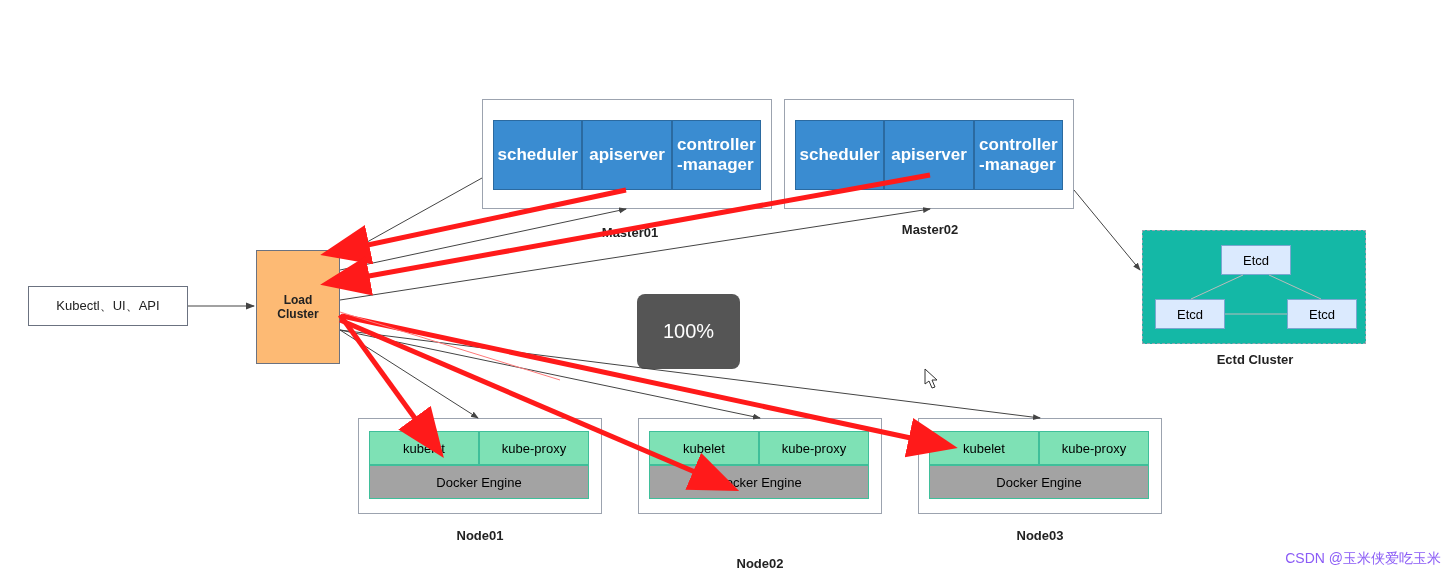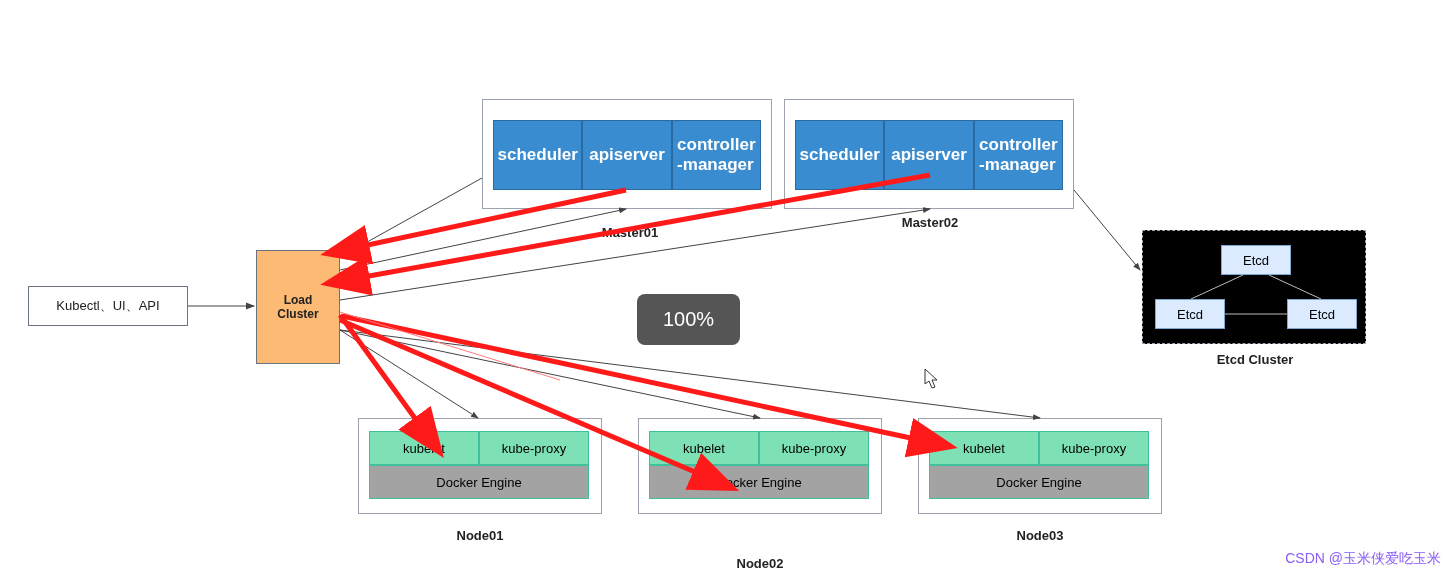--- a/index.html
+++ b/index.html
@@ -60,21 +60,21 @@
     display: flex;
     align-items: center;
     justify-content: center;
     height: 34px;
   }
   .ncell.top { background: #7ee1b5; width: 110px; }
   .ncell.bot { background: #a3a3a3; width: 220px; }
   .etcd-outer {
     position: absolute;
     border: 1px dashed #9ca3af;
-    background: #000000;
+    background: #14b8a6;
   }
   .etcd-box {
     position: absolute;
     border: 1px solid #7ba7d0;
     background: #dbeafe;
     font-size: 13px;
     display: flex;
     align-items: center;
     justify-content: center;
     width: 70px;
@@ -86,21 +86,21 @@
     font-weight: 600;
     color: #222;
     text-align: center;
   }
   .toast {
     position: absolute;
     background: #555;
     color: #fff;
     border-radius: 8px;
     font-size: 20px;
-    padding: 14px 26px;
+    padding: 26px 26px;
   }
   .watermark {
     position: absolute;
     right: 10px;
     bottom: 6px;
     color: #8b5cf6;
     font-size: 14px;
   }
   svg.overlay {
     position: absolute;
@@ -138,21 +138,21 @@
 <div class="label" style="left:590px; top:225px; width:80px;">Master01</div>
 
 <div class="master-outer" style="left:784px; top:99px; width:290px; height:110px;">
   <div class="master-inner">
     <div class="mcell">scheduler</div>
     <div class="mcell">apiserver</div>
     <div class="mcell" style="white-space:pre-line;">controller
 -manager</div>
   </div>
 </div>
-<div class="label" style="left:890px; top:215px; width:80px;">Master02</div>
+<div class="label" style="left:890px; top:222px; width:80px;">Master02</div>
 
 <div class="node-outer" style="left:358px; top:418px; width:244px; height:96px;">
   <div class="node-row">
     <div class="ncell top">kubelet</div>
     <div class="ncell top">kube-proxy</div>
   </div>
   <div class="node-row">
     <div class="ncell bot">Docker Engine</div>
   </div>
 </div>
@@ -183,21 +183,21 @@
 <div class="etcd-outer" style="left:1142px; top:230px; width:224px; height:114px;">
   <div class="etcd-box" style="left:78px; top:14px;">Etcd</div>
   <div class="etcd-box" style="left:12px; top:68px;">Etcd</div>
   <div class="etcd-box" style="left:144px; top:68px;">Etcd</div>
   <svg style="position:absolute;left:0;top:0;width:224px;height:114px;pointer-events:none;">
     <line x1="100" y1="44" x2="48" y2="68" stroke="#bbb" stroke-width="1"></line>
     <line x1="126" y1="44" x2="178" y2="68" stroke="#bbb" stroke-width="1"></line>
     <line x1="82" y1="83" x2="144" y2="83" stroke="#bbb" stroke-width="1"></line>
   </svg>
 </div>
-<div class="label" style="left:1205px; top:352px; width:100px;">Etcd Cluster</div>
+<div class="label" style="left:1205px; top:352px; width:100px;">Ectd Cluster</div>
 
 <div class="toast" style="left:637px; top:294px;">
   <span>100%</span>
 </div>
 
 <svg class="cursor-icon" style="left:924px; top:368px;" viewBox="0 0 16 22">
   <path d="M1 1 L1 16 L5 13 L8 20 L11 19 L8 12 L13 12 Z" fill="#fff" stroke="#333" stroke-width="1"></path>
 </svg>
 
 <div class="watermark">CSDN @玉米侠爱吃玉米</div>

